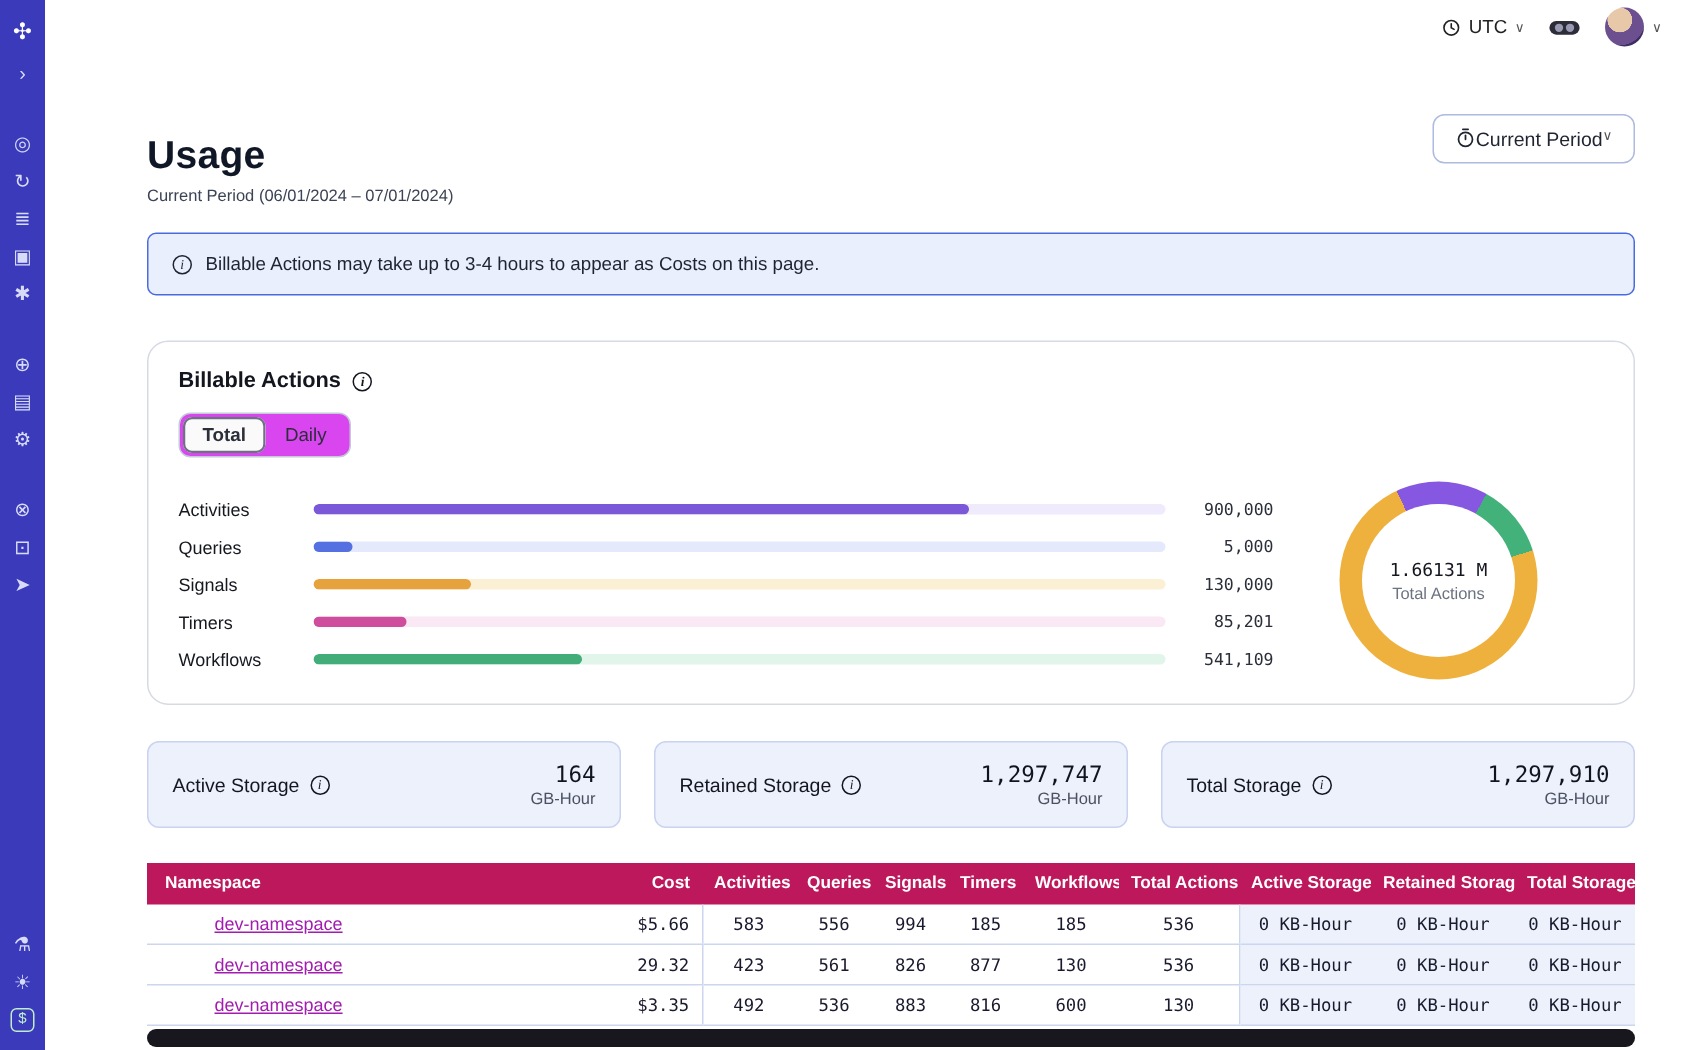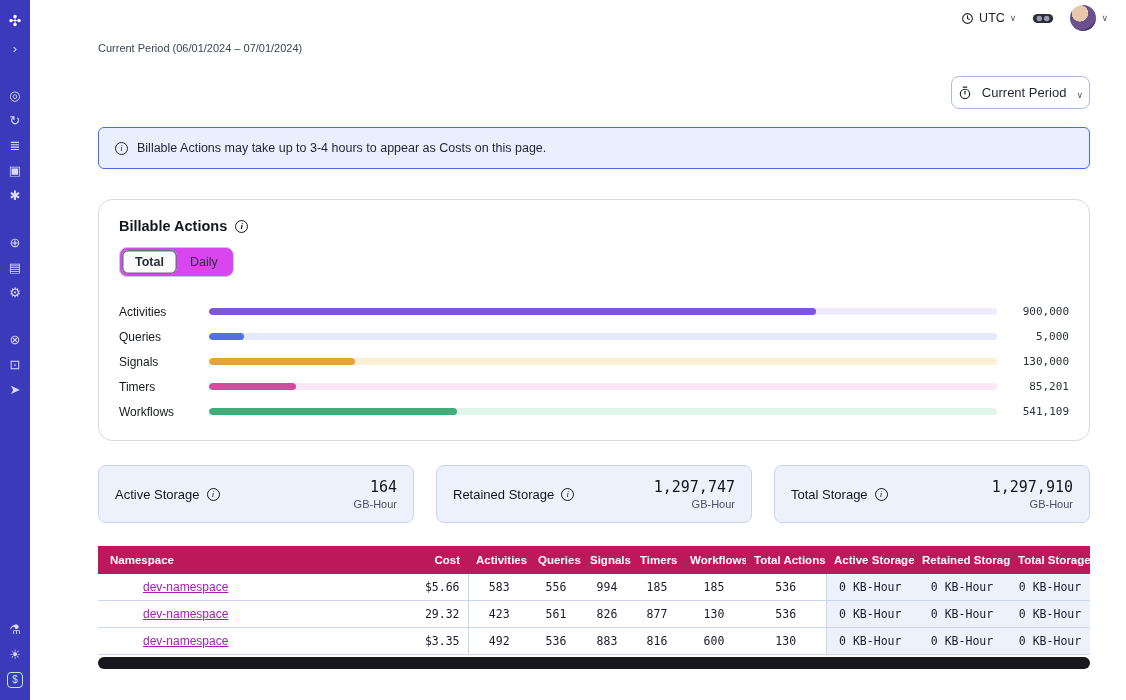--- a/index.html
+++ b/index.html
@@ -25,22 +25,22 @@
   .chev { font-size:9px; color:#555; }
   .avatar-wrap { display:flex; align-items:center; gap:5px; cursor:pointer; }
   .avatar { width:26px; height:26px; border-radius:50%;
     background:radial-gradient(circle at 38% 32%, #e7c9a9 0 34%, #6b4f8f 35% 70%, #3d2f63 71% 100%); }
 
   
   .main { margin-left:30px; padding:0 36px 0 68px; }
   h1 { margin-top:52px; font-size:26px; font-weight:600; color:#101828; letter-spacing:.2px; }
   .subtitle { margin-top:6px; font-size:11px; color:#3c4354; }
   .header-row { display:flex; justify-content:space-between; align-items:flex-start; }
-  .period-btn { margin-top:40px; display:flex; align-items:flex-end; gap:10px; background:#fff;
-    border:1px solid #aebadf; border-radius:8px; padding:8px 6px; font-size:13px;
+  .period-btn { margin-top:40px; display:flex; align-items:flex-start; gap:0; background:#fff;
+    border:1px solid #aebadf; border-radius:8px; padding:8px 14px; font-size:13px;
     font-weight:500; color:#1f2430; cursor:pointer; }
 
   .info-ic { display:inline-flex; width:13px; height:13px; border:1px solid currentColor;
     border-radius:50%; font-size:9px; align-items:center; justify-content:center;
     font-style:italic; font-family:"Liberation Serif", serif; flex:0 0 auto; }
 
   .banner { margin-top:18px; display:flex; align-items:center; gap:9px;
     background:#e9effd; border:1px solid #4a6bdf; border-radius:6px;
     padding:13px 16px; font-size:12.5px; color:#1d2433; }
 
@@ -172,20 +172,21 @@
   <div class="avatar-wrap">
     <div class="avatar"></div>
     <span class="chev">∨</span>
   </div>
 </div>
 
 <main class="main">
 
   <div class="header-row">
     <div>
+      <h1>Usage</h1>
       <div class="subtitle">Current Period (06/01/2024 – 07/01/2024)</div>
     </div>
     <button class="period-btn">
       <svg width="14" height="14" viewBox="0 0 24 24">
           <circle cx="12" cy="13.5" r="8" fill="none" stroke="#1f2430" stroke-width="2"></circle>
           <path d="M12 13.5V9" stroke="#1f2430" stroke-width="2" stroke-linecap="round"></path>
           <path d="M9 2h6" stroke="#1f2430" stroke-width="2" stroke-linecap="round"></path>
         </svg>
       <span>Current Period</span>
       <span class="chev">∨</span>
@@ -240,20 +241,28 @@
         </div>
         <div class="bar-row">
           <span class="bar-label">Workflows</span>
           <div class="bar-track" style="background: rgb(225, 245, 234);">
               <div class="bar-fill" style="width: 31.5%; background: rgb(66, 173, 121);"></div>
             </div>
           <span class="bar-val mono">541,109</span>
         </div>
       </div>
 
+      <div class="donut-wrap">
+        <div class="donut" style="background: conic-gradient(from -25deg, rgb(134, 87, 224) 0%, rgb(134, 87, 224) 15%, rgb(67, 178, 122) 15%, rgb(67, 178, 122) 27%, rgb(238, 177, 62) 27%, rgb(238, 177, 62) 100%);">
+          <div class="donut-hole">
+            <span class="donut-val mono">1.66131 M</span>
+            <span class="donut-sub">Total Actions</span>
+          </div>
+        </div>
+      </div>
     </div>
   </section>
 
   <div class="stats">
     <div class="stat-card">
       <div class="stat-label">
           <span>Active Storage</span>
           <span class="info-ic">i</span>
         </div>
       <div class="stat-right">

